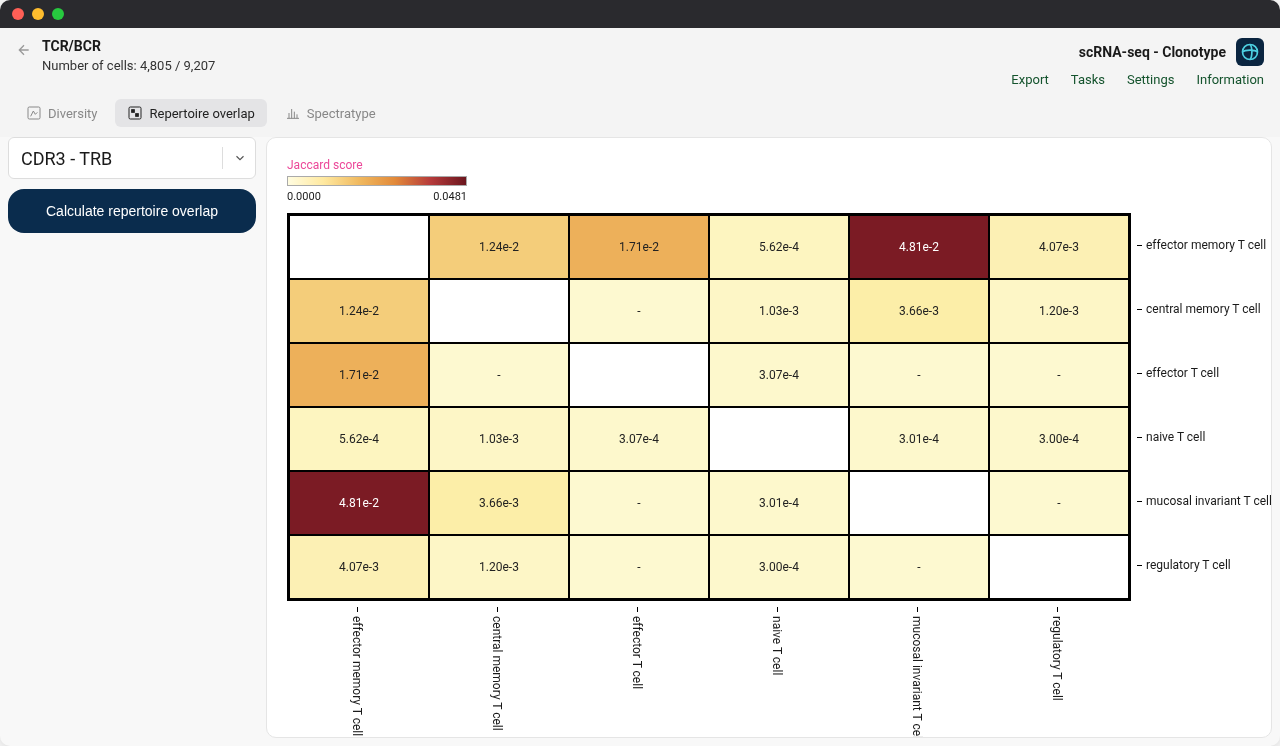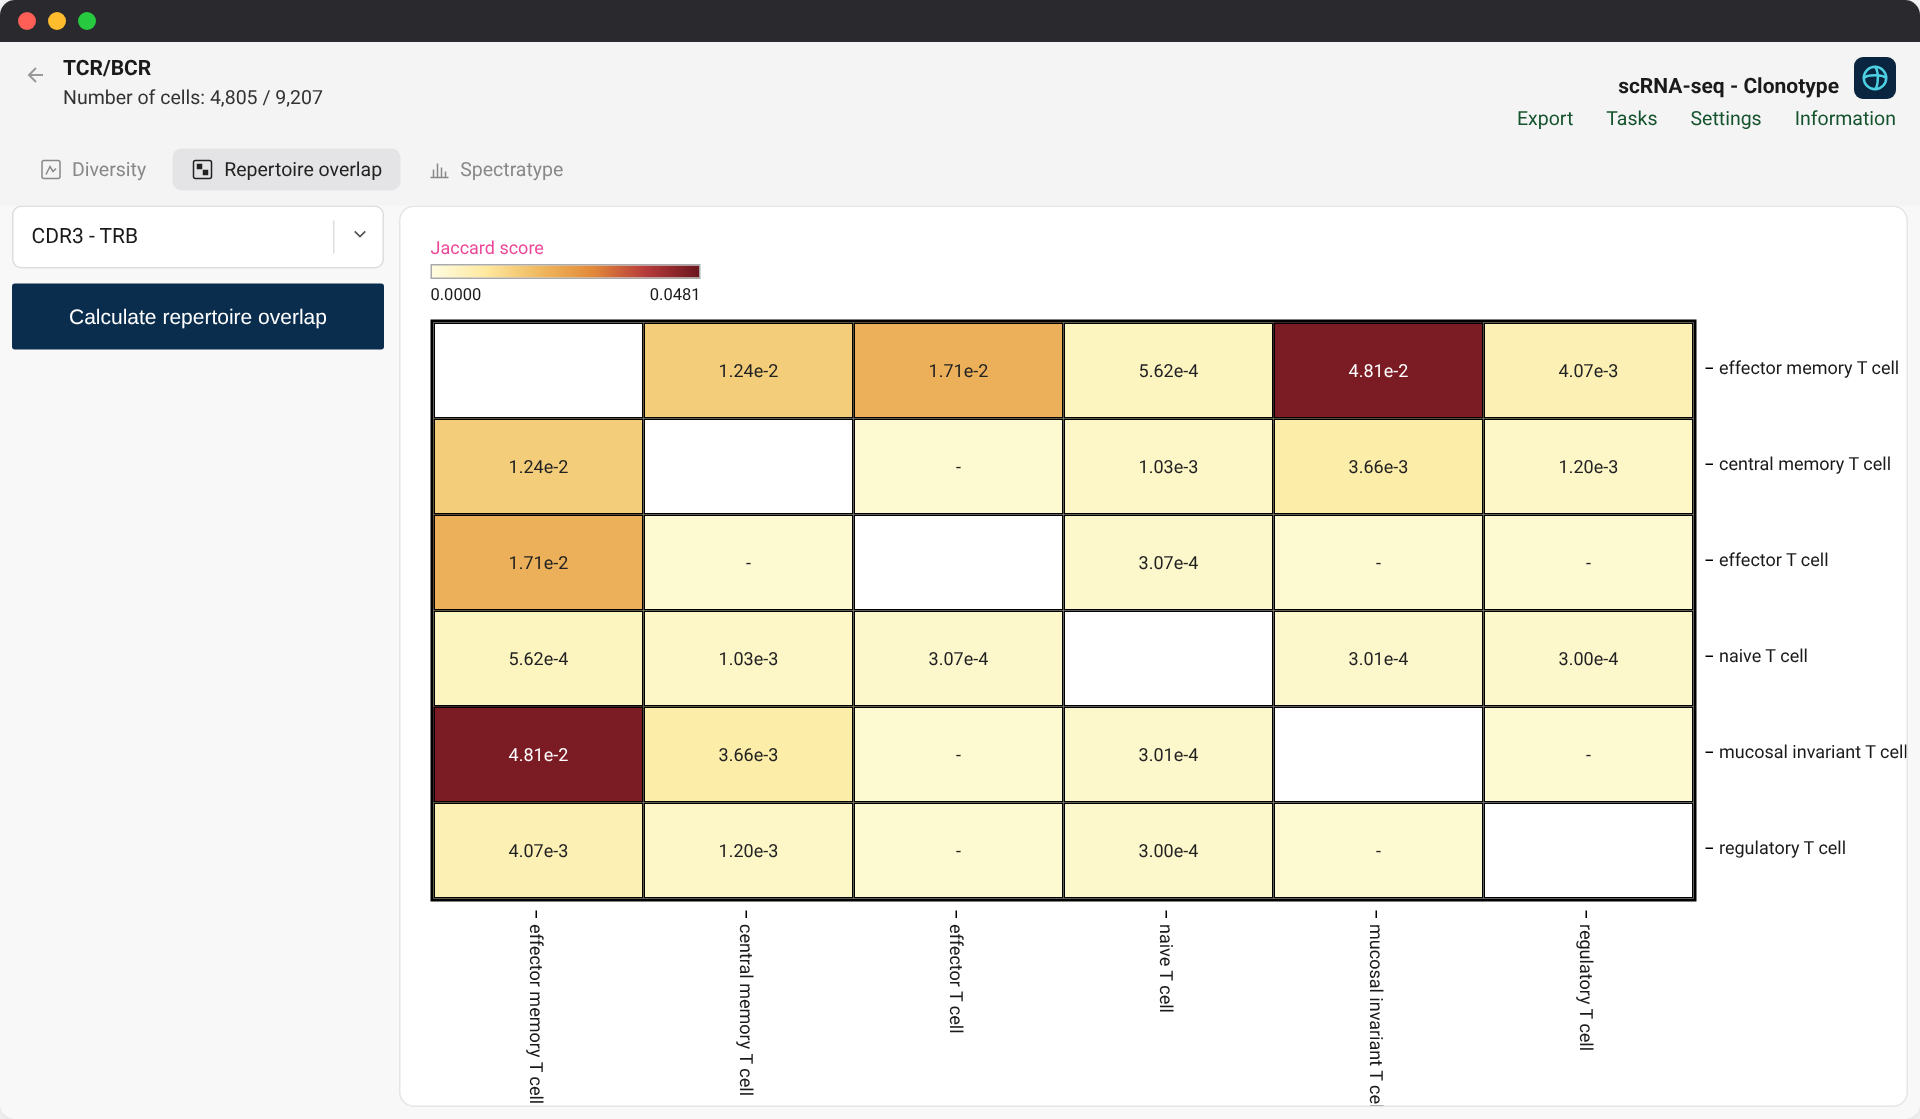--- a/index.html
+++ b/index.html
@@ -10,38 +10,38 @@
 .dot.red { background: #ff5f56; }
 .dot.yellow { background: #ffbd2e; }
 .dot.green { background: #27c93f; }
 .header { display: flex; justify-content: space-between; align-items: flex-start; padding: 10px 16px 6px 16px; background: #f4f4f4; }
 .header-left { display: flex; align-items: flex-start; gap: 10px; }
 .back-arrow { color: #999; cursor: pointer; margin-top: 4px; }
 .title-block { display: flex; flex-direction: column; gap: 4px; }
 .app-title { font-weight: 700; font-size: 14px; }
 .cell-count { font-size: 13px; color: #333; }
 .header-right { display: flex; flex-direction: column; align-items: flex-end; gap: 6px; }
-.header-row1 { display: flex; align-items: flex-end; gap: 10px; }
+.header-row1 { display: flex; align-items: center; gap: 10px; }
 .project-label { font-weight: 700; font-size: 14px; }
 .logo { width: 28px; height: 28px; background: #0a2540; border-radius: 6px; display: flex; align-items: center; justify-content: center; }
 .logo svg { width: 20px; height: 20px; }
 .menu { display: flex; gap: 22px; }
 .menu-item { color: #14532d; cursor: pointer; font-size: 13px; }
 .tabs { display: flex; gap: 6px; padding: 6px 14px 10px 14px; background: #f4f4f4; }
 .tab { display: flex; align-items: center; gap: 6px; padding: 6px 12px; border-radius: 6px; color: #888; cursor: pointer; font-size: 13px; }
 .tab.active { background: #e4e4e6; color: #222; }
 .tab-icon { width: 16px; height: 16px; display: inline-flex; align-items: center; justify-content: center; }
 .main { flex: 1; display: flex; gap: 10px; padding: 0 8px 8px 8px; overflow: hidden; }
 .sidebar { width: 248px; display: flex; flex-direction: column; gap: 10px; }
-.select { background: #fff; border: 1px solid #ddd; border-radius: 6px; height: 42px; display: flex; align-items: center; padding: 0 8px 0 12px; justify-content: space-between; cursor: pointer; font-size: 14px; }
+.select { background: #fff; border: 1px solid #ddd; border-radius: 6px; height: 42px; display: flex; align-items: center; padding: 0 8px 0 12px; justify-content: space-between; cursor: pointer; font-size: 18px; }
 .select .right { display: flex; align-items: center; gap: 4px; }
 .select .sep { width: 1px; height: 22px; background: #ddd; margin: 0 6px; }
 .chevron { color: #555; }
 .clear-x { color: #555; cursor: pointer; padding: 0 2px; }
-.calc-btn { background: #0a2c4d; color: #fff; border: none; border-radius: 2px; height: 44px; font-size: 14px; font-weight: 500; cursor: pointer; }
+.calc-btn { background: #0a2c4d; color: #fff; border: none; border-radius: 16px; height: 44px; font-size: 14px; font-weight: 500; cursor: pointer; }
 .content { flex: 1; background: #fff; border: 1px solid #e5e5e5; border-radius: 10px; padding: 20px 16px 12px 20px; overflow: hidden; position: relative; }
 .legend { margin-bottom: 10px; }
 .legend-title { font-size: 12px; color: #ec4899; margin-bottom: 4px; }
 .legend-bar { width: 180px; height: 10px; border: 1px solid #aaa; background: linear-gradient(to right, #fffce0, #ffe9a0, #f0b95f, #e28a3a, #b63b3b, #6b161e); }
 .legend-range { display: flex; justify-content: space-between; width: 180px; font-size: 11px; margin-top: 4px; }
 .heatmap-wrap { display: flex; align-items: flex-start; }
 .heatmap-core { display: flex; flex-direction: column; }
 .grid { display: grid; grid-template-columns: repeat(6, 140px); grid-template-rows: repeat(6, 64px); border: 2px solid #000; }
 .cell { border: 1px solid #000; display: flex; align-items: center; justify-content: center; font-size: 12px; color: #222; }
 .row-labels { display: grid; grid-template-rows: repeat(6, 64px); margin-left: 6px; }

